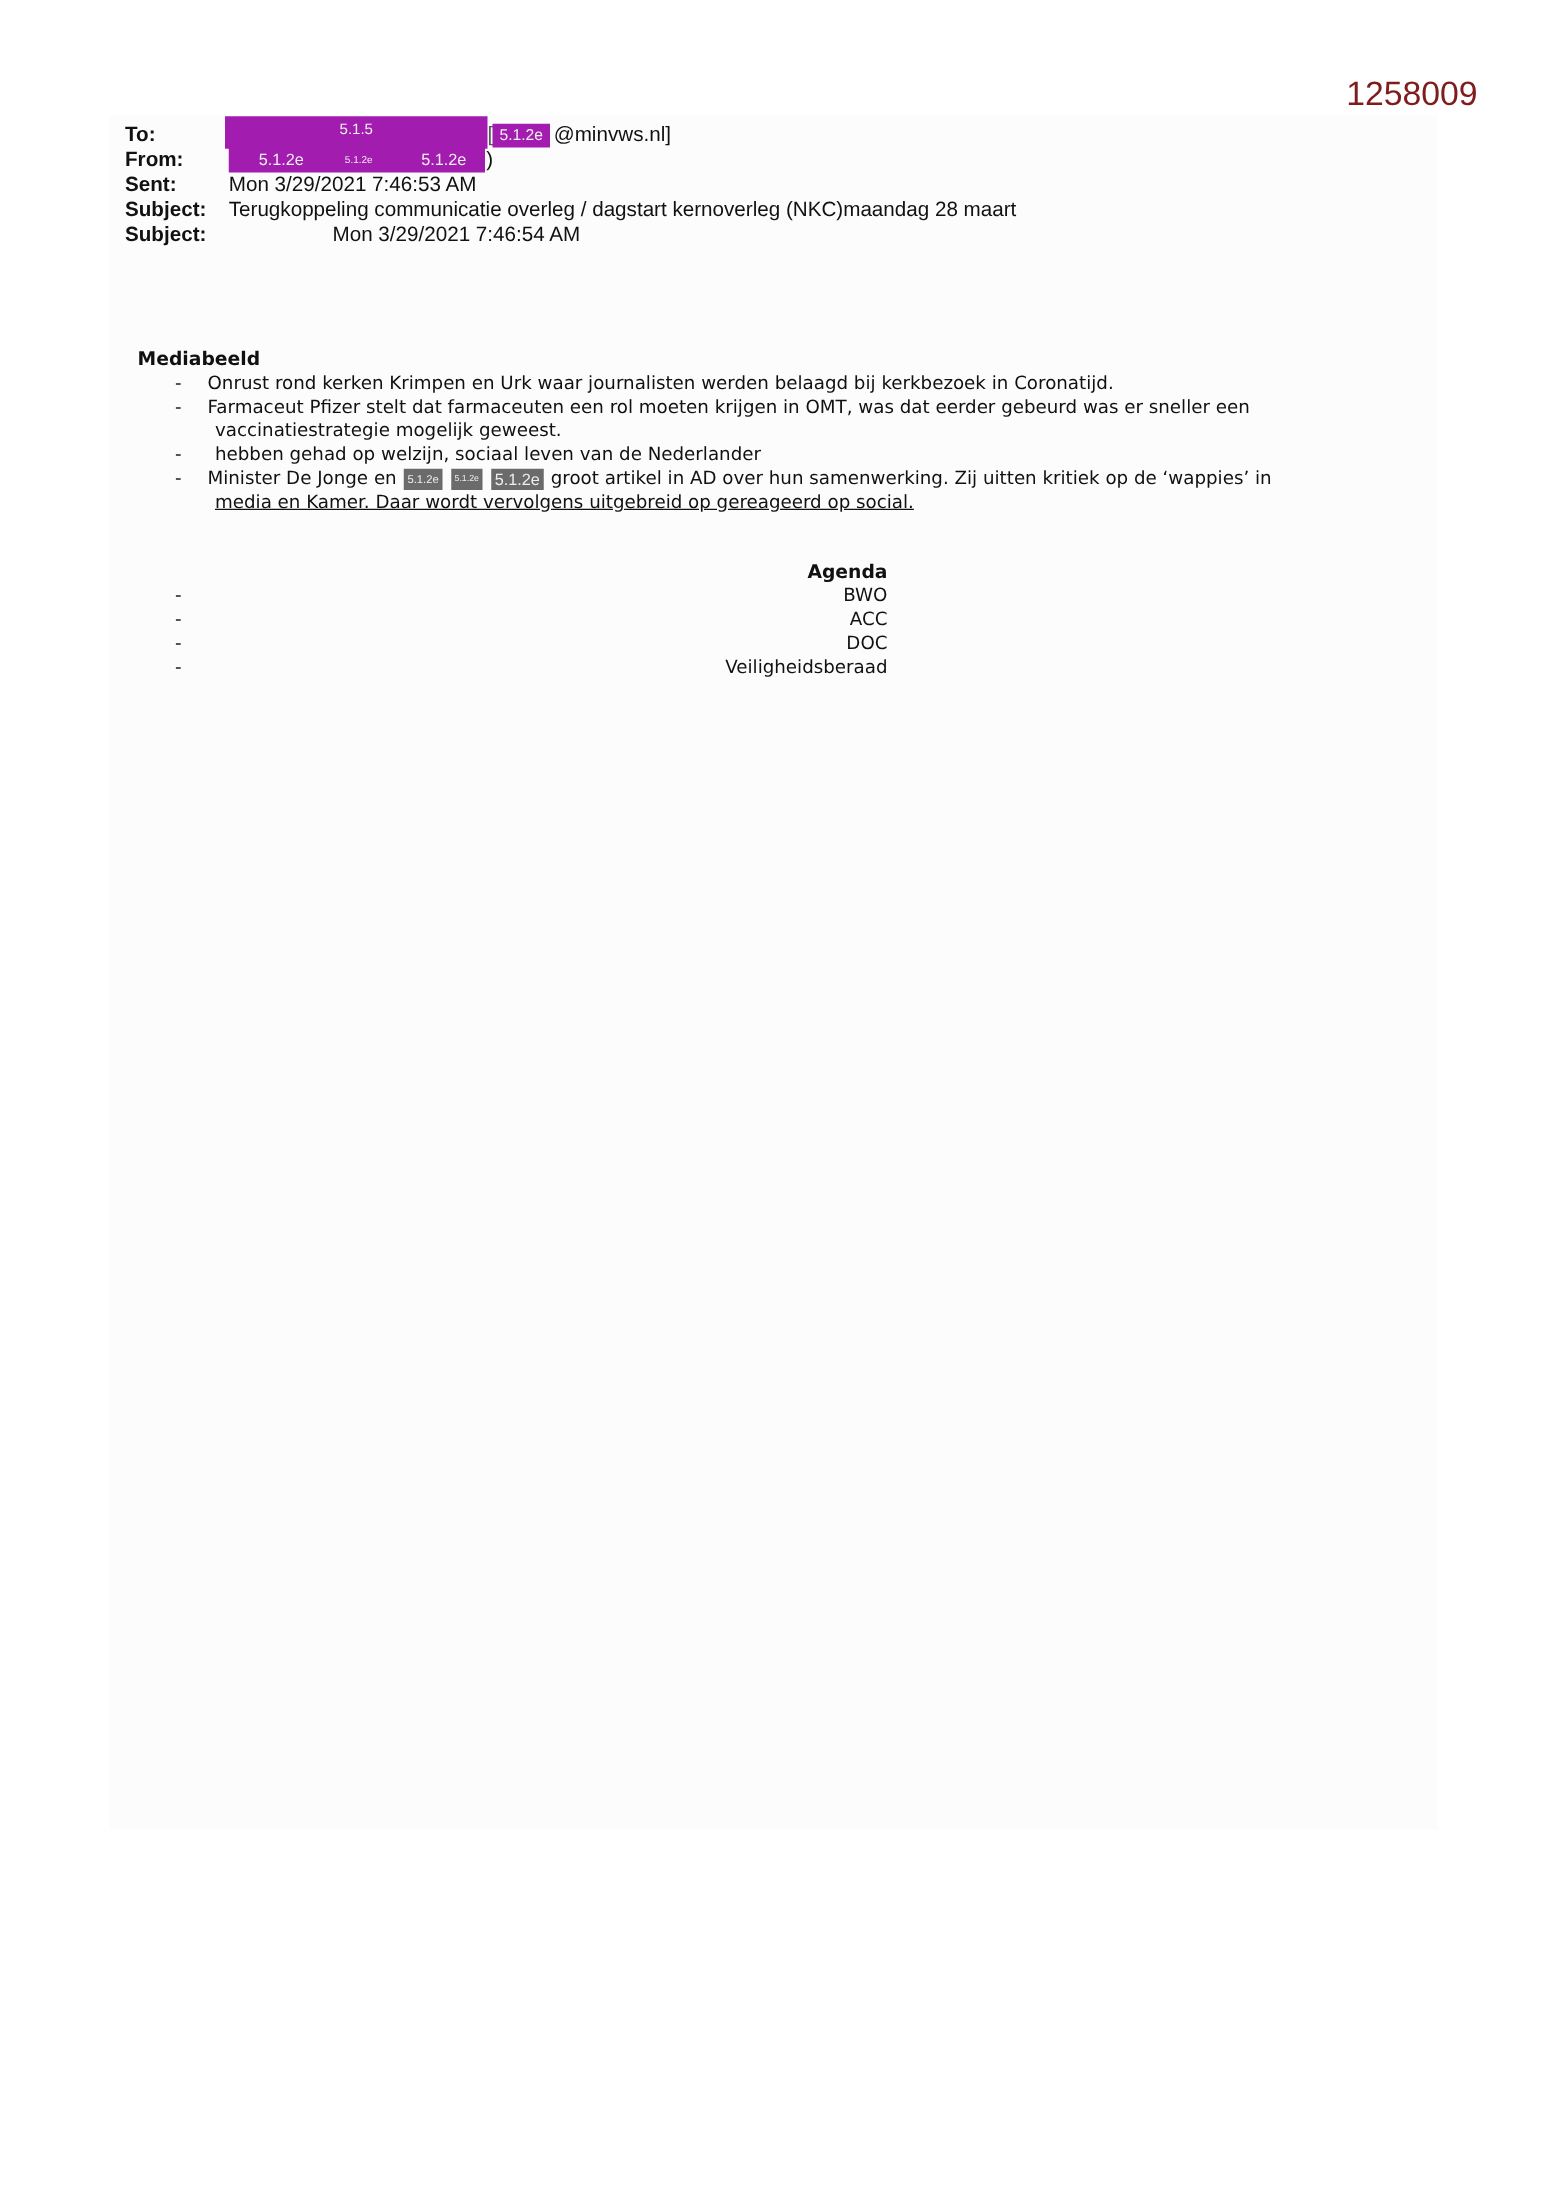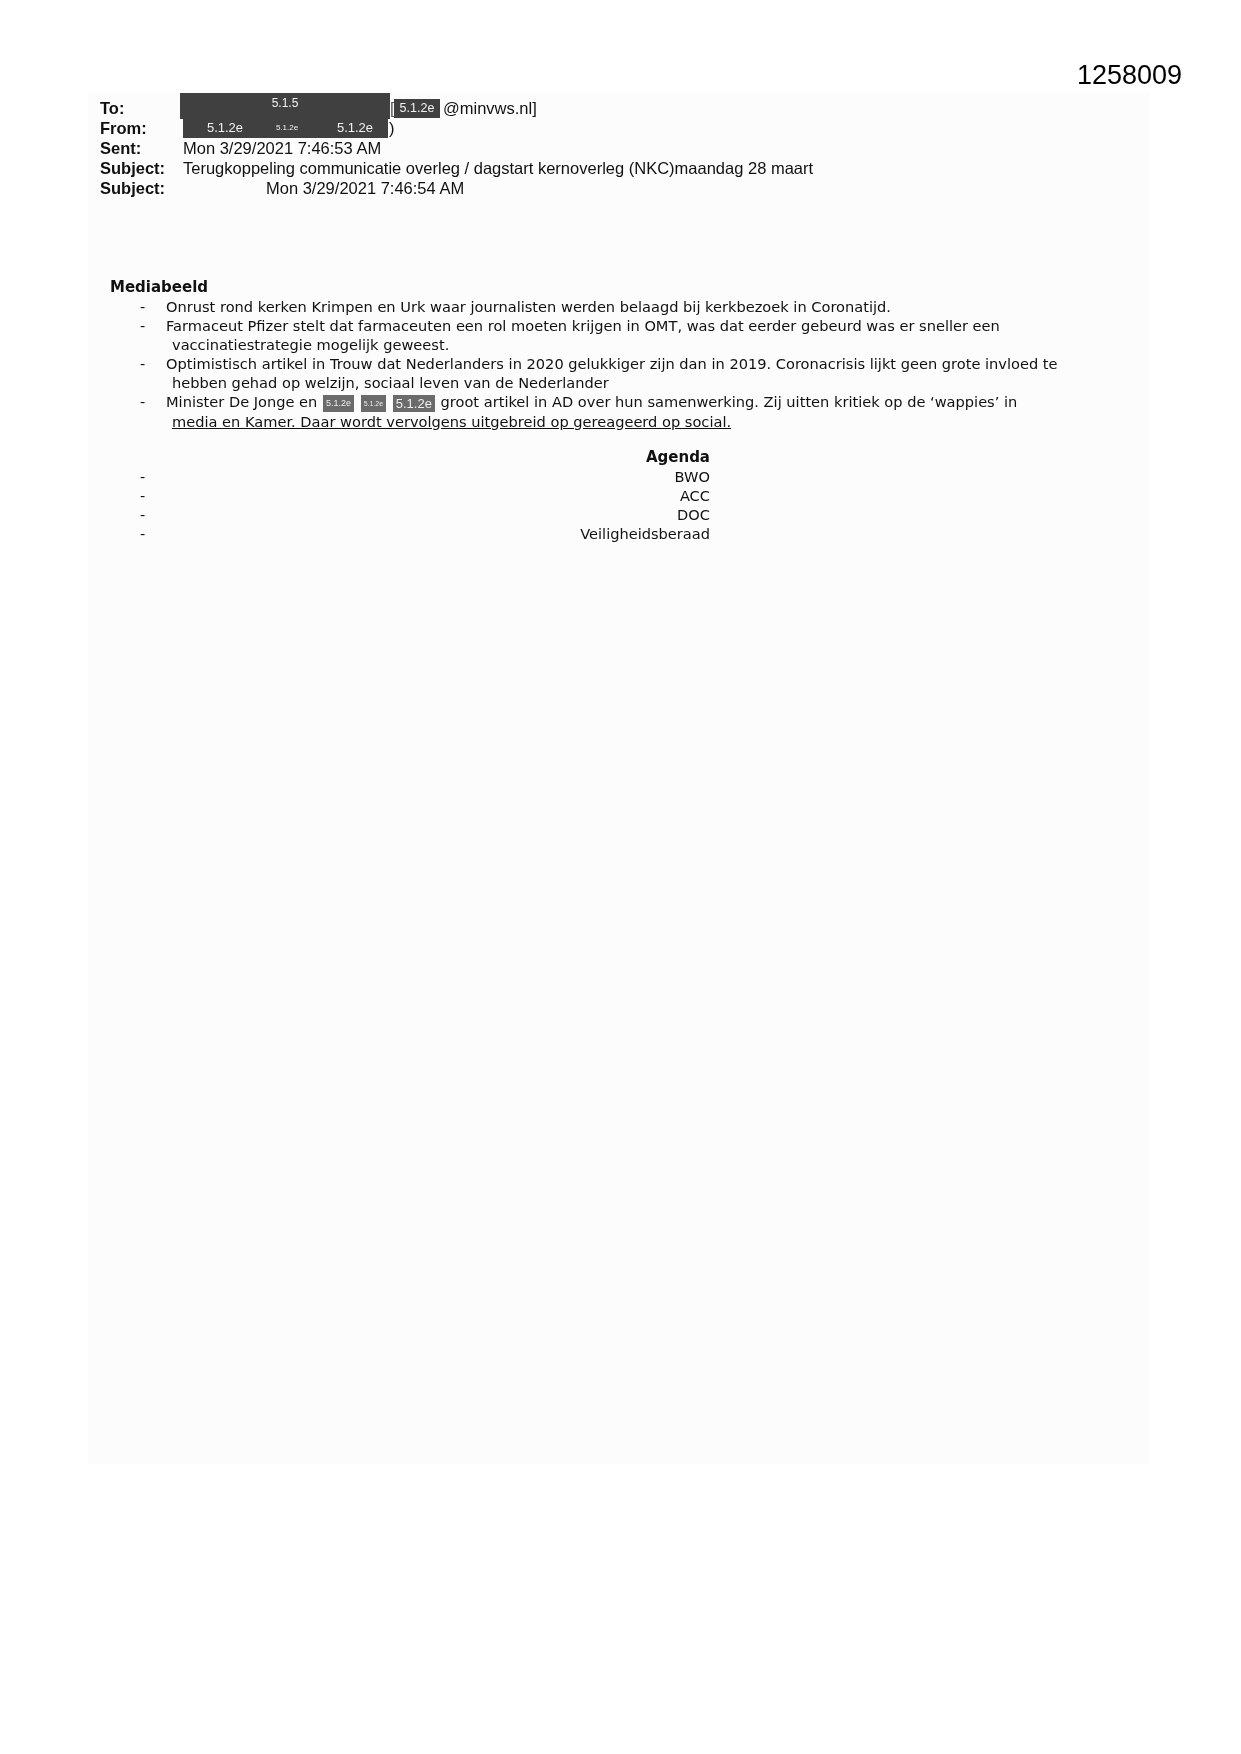--- a/index.html
+++ b/index.html
@@ -1,31 +1,31 @@
 <!DOCTYPE html>
 <html><head>
   <meta charset="utf-8">
   <style>
     html, body { margin: 0; padding: 0; }
     body {
       width: 1241px; height: 1754px; background: #ffffff; position: relative; overflow: hidden;
       font-family: "Liberation Sans", sans-serif; color: #111;
     }
     .doc-number {
-      position: absolute; left: 1077px; top: 60px; font-size: 27px; color: #000000;
+      position: absolute; left: 1077px; top: 60px; font-size: 27px; color: #7f1d1d;
       font-family: "Liberation Sans", sans-serif;
     }
     .page-area {
       position: absolute; left: 88px; top: 92px; width: 1062px; height: 1372px;
       background: #fcfcfc;
     }
     .hdr { position: absolute; font-size: 16.5px; line-height: 20px; white-space: nowrap; }
     .hdr .lbl { position: absolute; left: 0; font-weight: bold; }
     .redact {
-      position: absolute; background: #404040; color: #f0f0f0; text-align: center;
+      position: absolute; background: #a21caf; color: #f0f0f0; text-align: center;
       font-family: "Liberation Sans", sans-serif;
     }
     .body-text {
       position: absolute; left: 110px; font-family: "DejaVu Sans", sans-serif; font-size: 14.6px; line-height: 19px; color: #111;
     }
     .section-title { font-weight: bold; font-size: 15px; margin-top: 36px; }
     .bullet { position: relative; padding-left: 56px; }
     .bullet .dash { position: absolute; left: 30px; }
     .inline-redact {
       display: inline-block; background: #6b6b6b; color: #eee; font-family: "Liberation Sans", sans-serif;
@@ -83,21 +83,20 @@
   </div>
 
   <div class="bullet">
     <span class="dash">-</span>
     <span>Farmaceut Pfizer stelt dat farmaceuten een rol moeten krijgen in OMT, was dat eerder gebeurd was er sneller een</span>
     <div style="padding-left:6px;">vaccinatiestrategie mogelijk geweest.</div>
   </div>
 
   <div class="bullet">
     <span class="dash">-</span>
-    <span>Optimistisch artikel in Trouw dat Nederlanders in 2020 gelukkiger zijn dan in 2019. Coronacrisis lijkt geen grote invloed te</span>
     <div style="padding-left:6px;">hebben gehad op welzijn, sociaal leven van de Nederlander</div>
   </div>
 
   <div class="bullet">
     <span class="dash">-</span>
     <span>Minister De Jonge en</span>
     <span class="inline-redact" style="font-size:9px;">5.1.2e</span>
     <span class="inline-redact" style="font-size:7px;">5.1.2e</span>
     <span class="inline-redact" style="font-size:13px;">5.1.2e</span>
     <span>groot artikel in AD over hun samenwerking. Zij uitten kritiek op de ‘wappies’ in</span>

